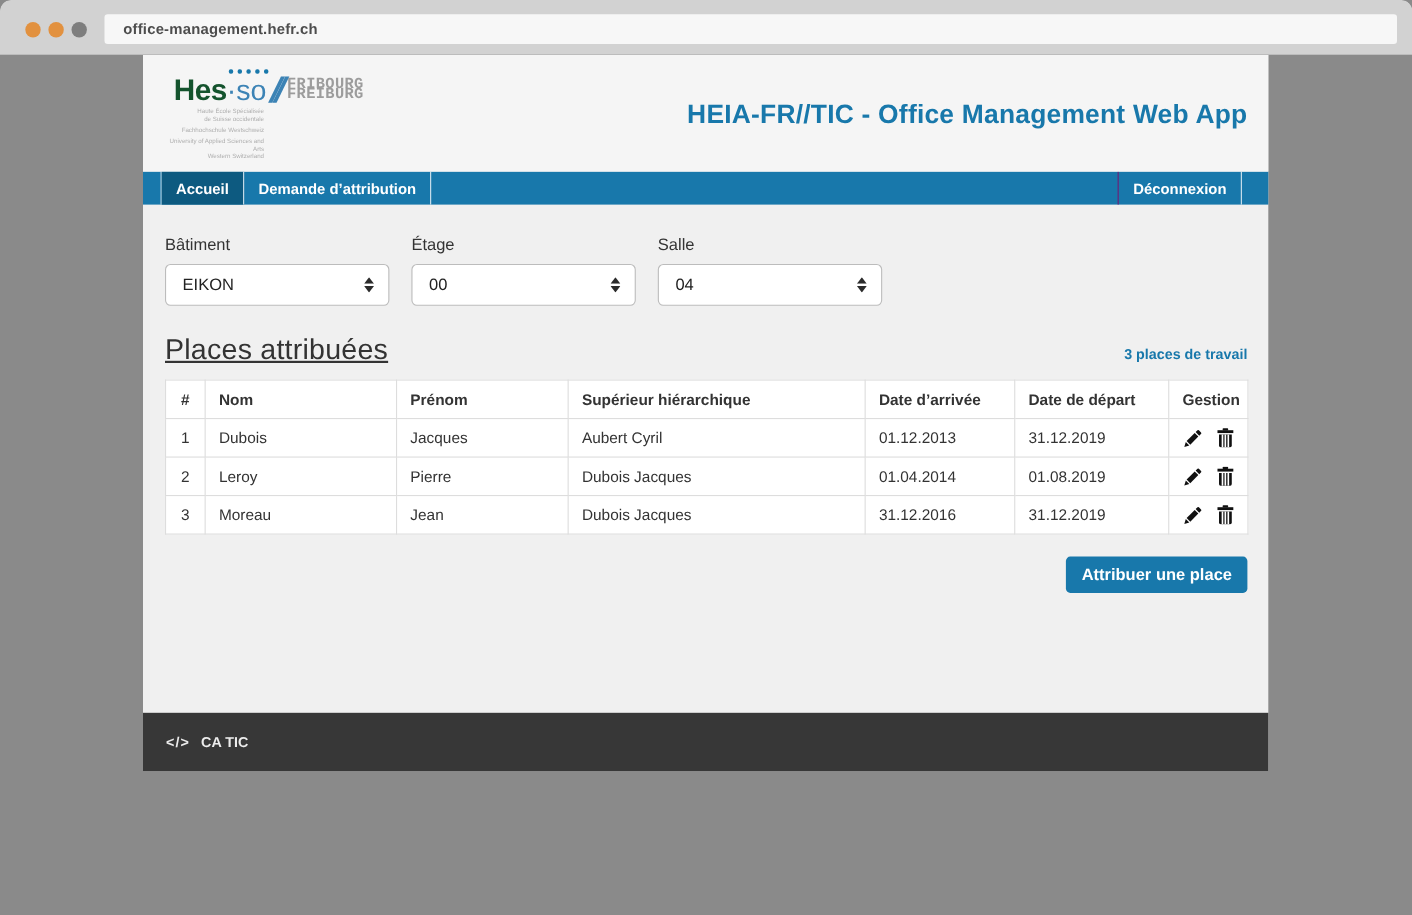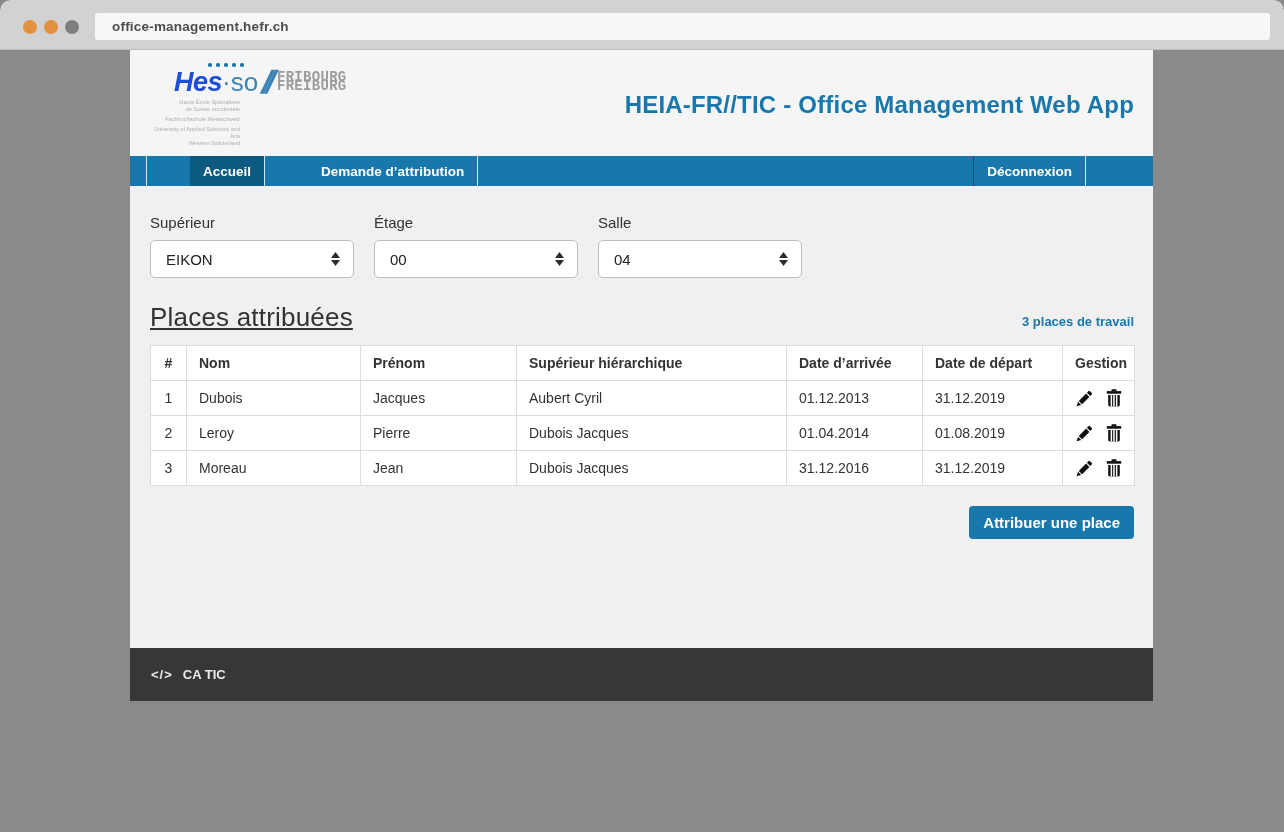--- a/index.html
+++ b/index.html
@@ -36,34 +36,34 @@
   .apptitle {
     position: absolute; right: 19px; top: 41px;
     font-size: 24px; font-weight: bold; color: #1878ab; letter-spacing: .2px;
   }
 
   
   .logo { position: absolute; left: 20px; top: 13px; width: 210px; }
   .logo-dots { display: flex; gap: 4.5px; margin-left: 58px; margin-bottom: 4px; }
   .logo-dot { width: 3.5px; height: 3.5px; border-radius: 50%; background: #1878ab; }
   .logo-brandrow { display: flex; align-items: flex-start; }
-  .brand-hes { font-size: 27px; font-weight: bold; color: #1d4ed8; line-height: 23px; margin-left: 24px; letter-spacing: -.5px; font-style: italic; }
+  .brand-hes { font-size: 27px; font-weight: bold; color: #14532d; line-height: 23px; margin-left: 8px; letter-spacing: -.5px; }
   .brand-so  { font-size: 26px; font-weight: 400; color: #3c83b5; line-height: 23px; text-align: center; }
   .brand-slashes {
     font-style: italic; font-weight: bold; font-size: 32px; line-height: 27px;
     color: #3c83b5; letter-spacing: -5px; margin: -2px 7px 0 4px; transform: skewX(-6deg);
   }
   .brand-region { font-size: 14px; line-height: 9.5px; color: #9c9c9c; font-weight: 600; letter-spacing: .3px; margin-top: 2px; font-family: Liberation Mono, monospace; }
   .logo-sub { margin-top: 3px; width: 90px; text-align: right; color: #afafaf; font-size: 5.6px; line-height: 7px; }
   .logo-sub .grp { margin-bottom: 3px; }
 
   
   .navbar {
     height: 30px; background: #1878ab; display: flex; align-items: stretch;
-    color: #fff; font-size: 13.5px; font-weight: bold; gap: 43px;
+    color: #fff; font-size: 13.5px; font-weight: bold;
   }
   .nav-pad-left  { width: 17px; border-right: 1px solid #d7e7f1; }
   .nav-item { display: flex; align-items: center; padding: 0 13px; border-right: 1px solid #d7e7f1; cursor: default; }
   .nav-item.active { background: #0d5a80; }
   .nav-flex { flex: 1; }
   .nav-item.logout { border-left: 1px solid #701a75; }
   .nav-pad-right { width: 24px; }
 
   
   .content { padding: 0 19px 0 20px; }
@@ -169,21 +169,21 @@
     <div class="nav-item logout">
       <span>Déconnexion</span>
     </div>
     <div class="nav-pad-right"></div>
   </div>
 
   <div class="content">
 
     <div class="filters">
       <div class="filter">
-        <div class="filter-label">Supérieur</div>
+        <div class="filter-label">Bâtiment</div>
         <div class="selectbox">
           <span class="val">EIKON</span>
           <span class="spinner">
             <svg width="9" height="6" viewBox="0 0 9 6">
                 <polygon points="4.5,0 9,6 0,6" fill="#2b2b2b"></polygon>
               </svg>
             <svg width="9" height="6" viewBox="0 0 9 6">
                 <polygon points="0,0 9,0 4.5,6" fill="#2b2b2b"></polygon>
               </svg>
           </span>

